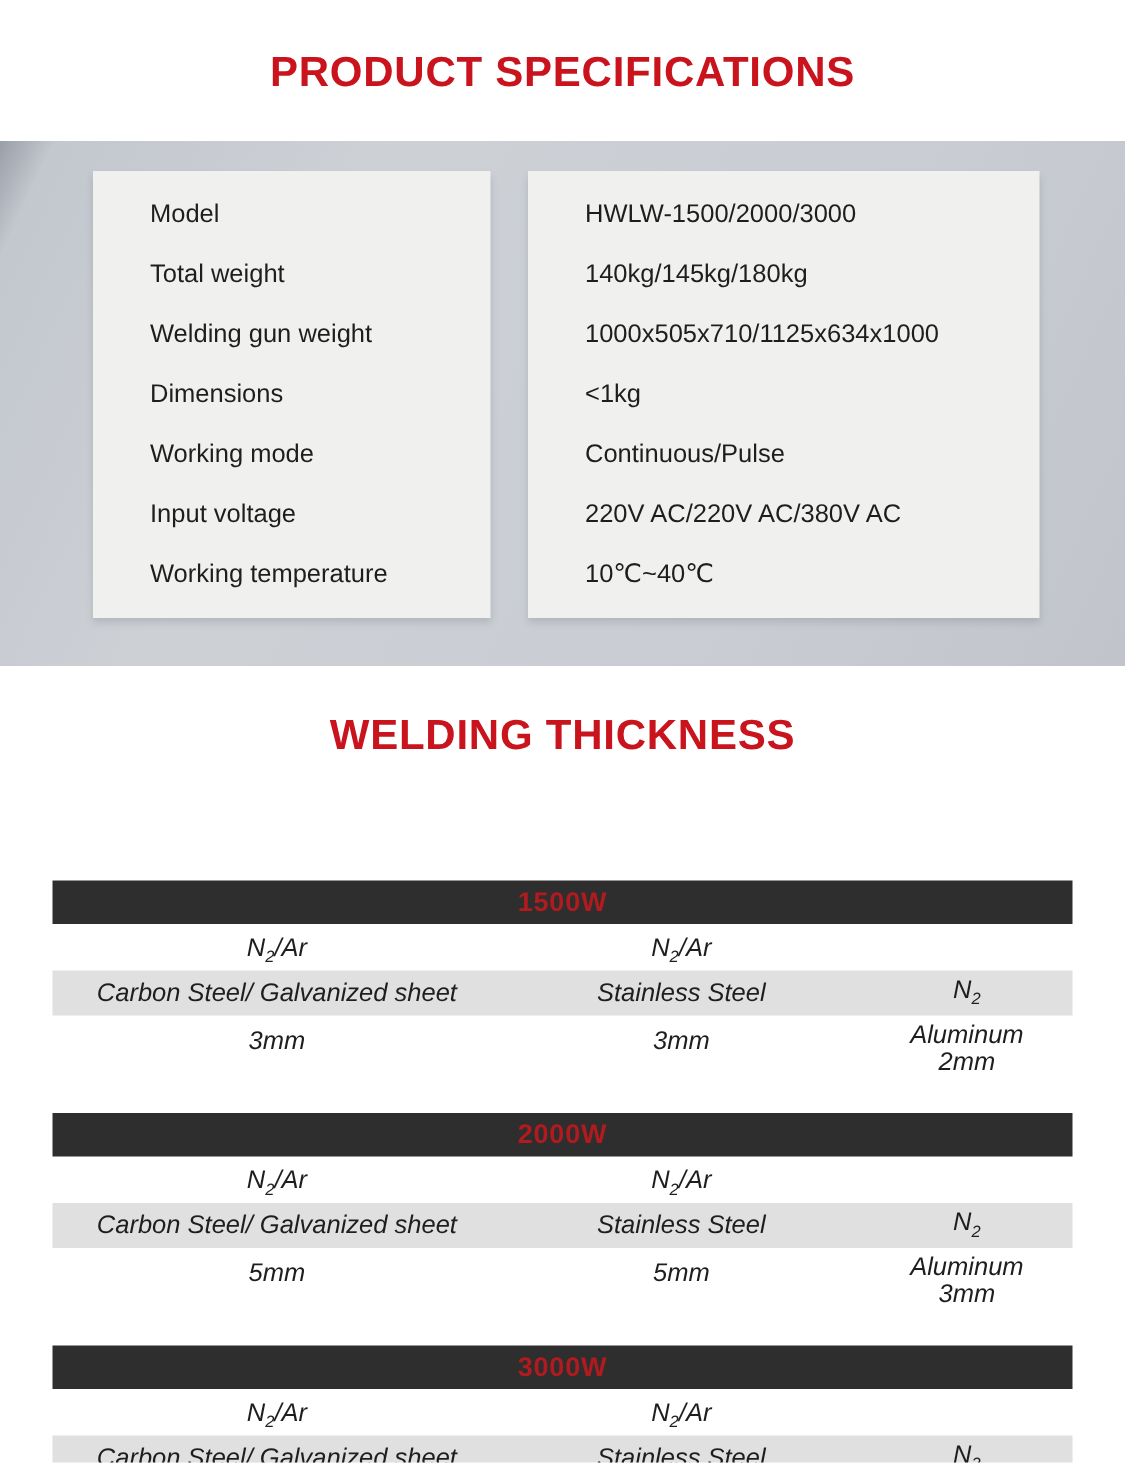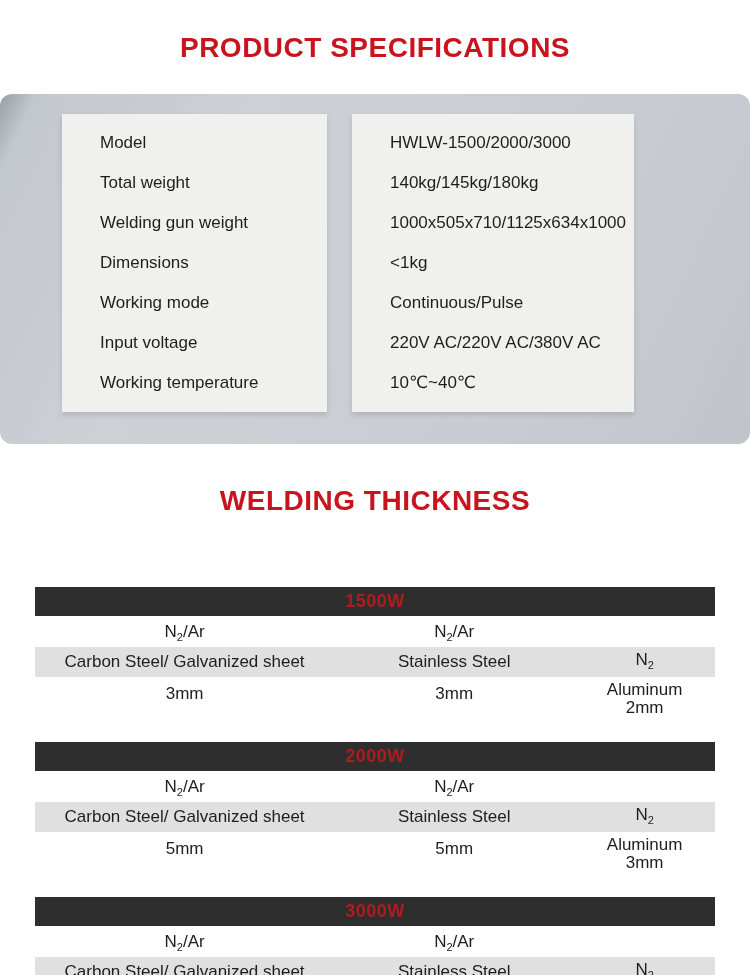--- a/index.html
+++ b/index.html
@@ -21,40 +21,39 @@
     position: relative;
   }
   .sec-title {
     text-align: center;
     font-weight: bold;
     color: var(--accent-red);
     font-size: 28px;
     letter-spacing: 0.5px;
   }
   .title-1 { height: 94px; padding-top: 32px; }
-  .title-2 { height: 111px; padding-top: 41px; border-radius: 18px; }
+  .title-2 { height: 111px; padding-top: 30px; border-radius: 18px; }
 
   
   .spec-band {
     position: relative;
     height: 350px;
     background: linear-gradient(115deg,
       #999fa8 0%, #c3c7ce 4%, #cdd1d6 28%, #c9cdd3 70%, #c1c5cb 100%);
-    border-radius: 12px;
   }
   .panel {
     position: absolute;
     top: 20px;
     height: 298px;
     background: var(--panel-bg);
     box-shadow: 0 3px 5px rgba(60,65,75,0.18);
     padding: 9px 0 0 38px;
   }
   .panel-left  { left: 62px;  width: 265px; }
-  .panel-right { left: 352px; width: 282px; }
+  .panel-right { left: 352px; width: 341px; }
   .spec-line {
     height: 40px;
     line-height: 40px;
     font-size: 17px;
     white-space: nowrap;
   }
 
   
   .wt-table { width: 680px; margin: 0 auto 30px auto; }
   .wt-table:last-child { margin-bottom: 0; }
@@ -64,21 +63,21 @@
     display: flex;
     align-items: center;
     justify-content: center;
     color: var(--power-red);
     font-weight: bold;
     font-size: 18px;
     letter-spacing: 0.5px;
     margin-top: 32px;
   }
   .wt-row { display: flex; font-size: 17px; }
-  .wt-row .cell { text-align: center; }
+  .wt-row .cell { text-align: center; font-style: italic; }
   .c1 { width: 44%; }
   .c2 { width: 35.3%; }
   .c3 { width: 20.7%; margin-top: 28px; }
   .row-gas { line-height: 31px; height: 31px; }
   .row-mat { line-height: 30px; height: 30px; background: var(--row-gray); }
   .row-thk { line-height: 33px; height: 33px; align-items: center; }
   sub { font-size: 11px; }
 </style>
 </head>
 <body>

